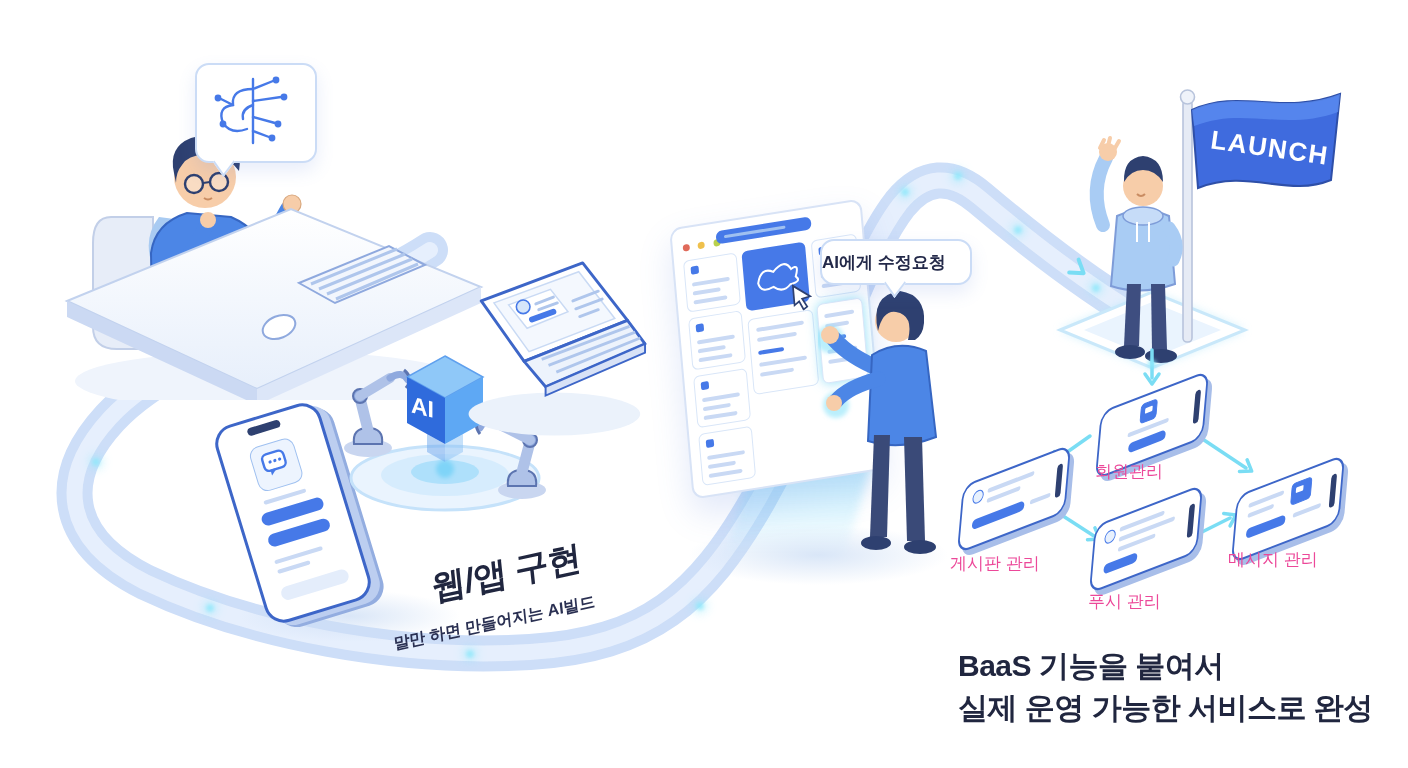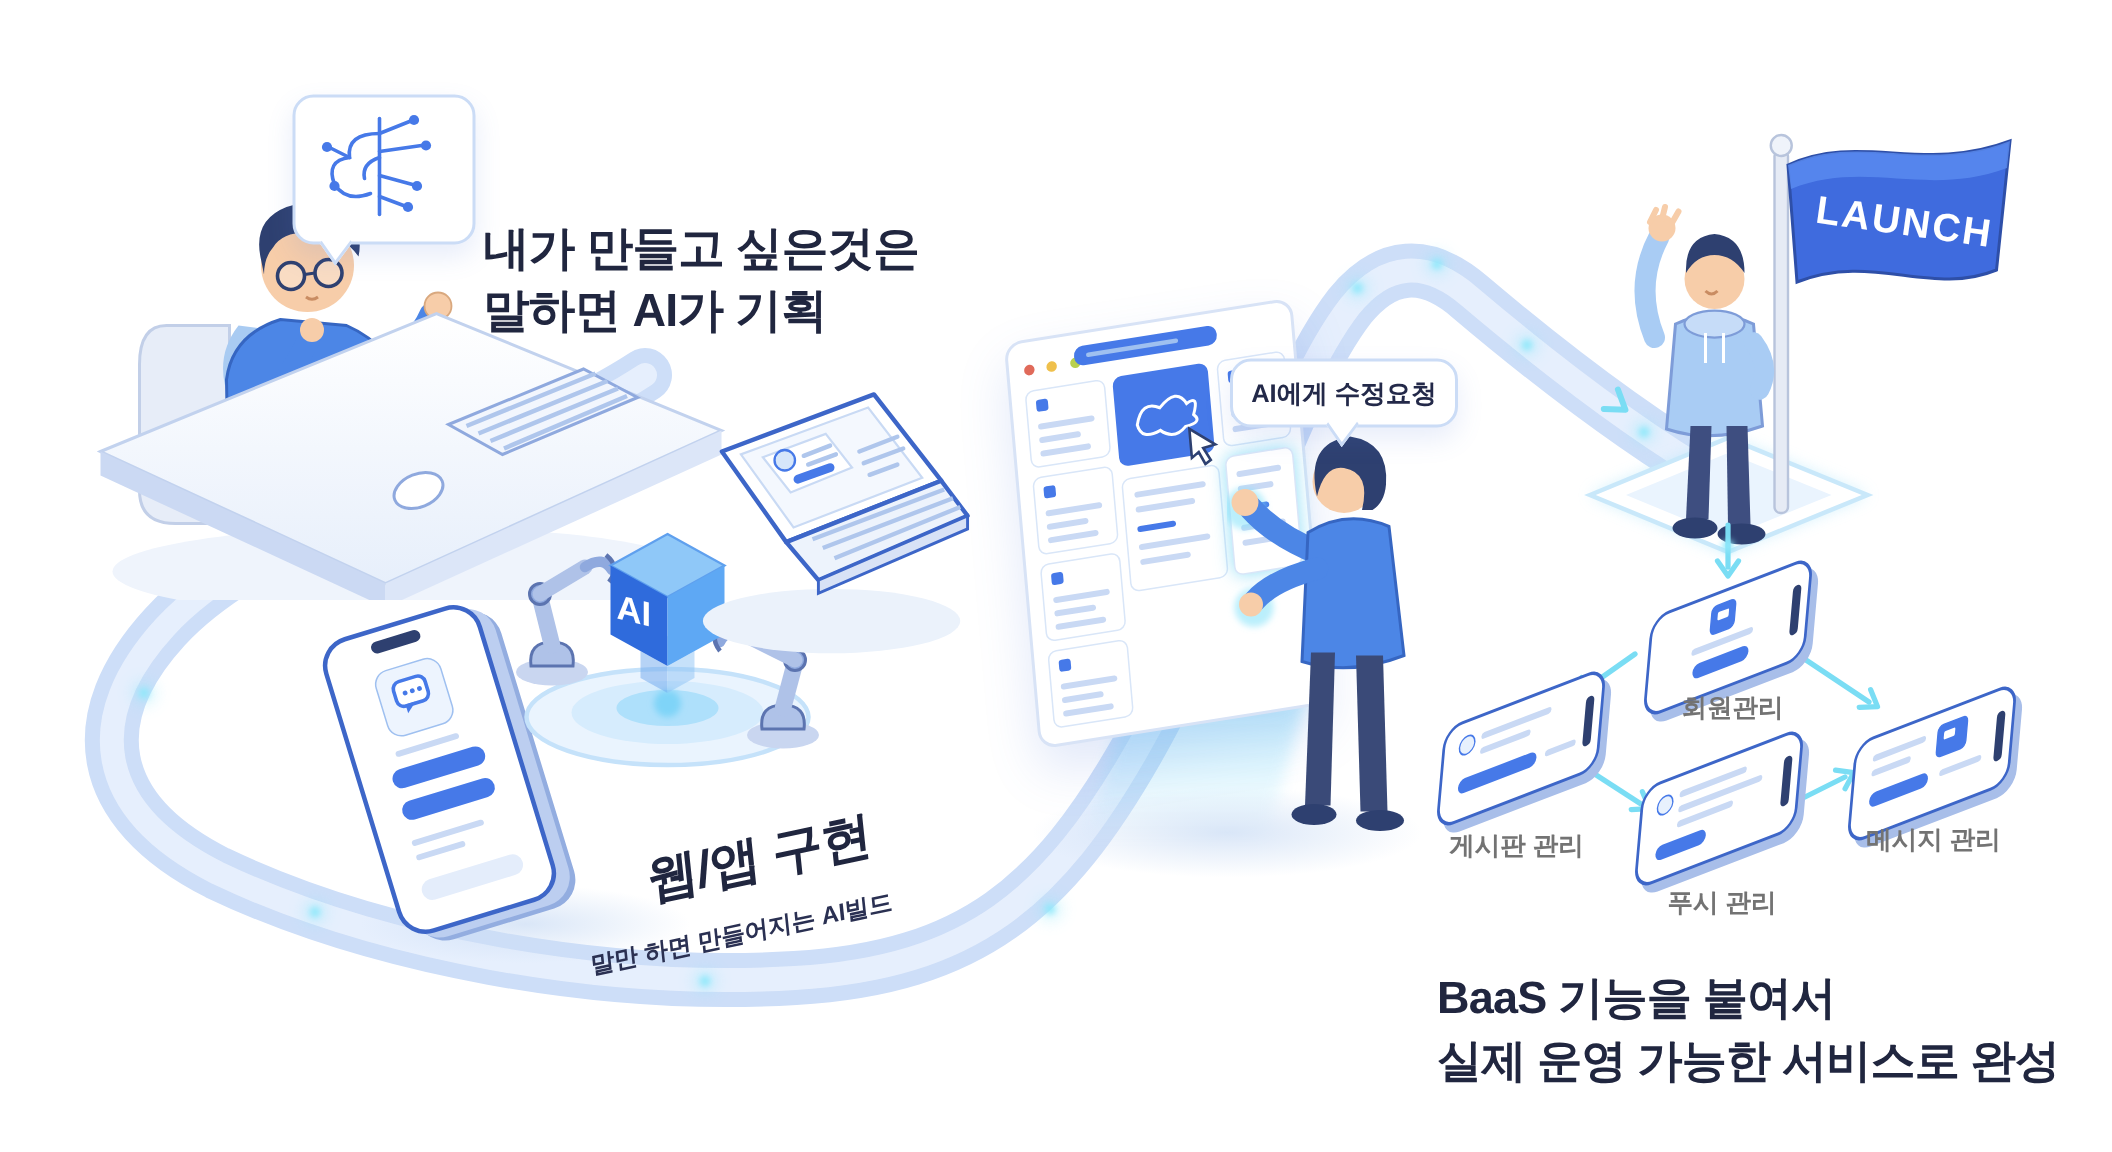--- a/index.html
+++ b/index.html
@@ -30,21 +30,21 @@
   
   .bphone{width:112px;height:58px;background:#fff;border:2.5px solid #3D66C8;border-radius:13px;
           transform:rotate(-21deg) skewX(-26deg);box-shadow:5px 6px 0 #A8BEE9;position:absolute;}
   .bnotch{position:absolute;right:5px;top:13px;width:6px;height:30px;border-radius:3px;background:#2E4070;}
   .bicon{position:absolute;left:10px;top:9px;width:16px;height:16px;border-radius:4px;
          border:1.5px solid #4679E8;background:#E8F1FD;}
   .bicon.fill{background:#4679E8;}
   .bicon.fill:after{content:"";position:absolute;left:4px;top:4px;width:8px;height:5px;background:#fff;border-radius:1px;}
   .bl{position:absolute;height:4px;border-radius:2px;background:#C9D9F4;}
   .bp{position:absolute;height:9px;border-radius:5px;background:#4679E8;}
-  .node-label{font-weight:700;font-size:17px;color:#737373;text-align:center;}
+  .node-label{font-weight:400;font-size:17px;color:#ec4899;text-align:left;}
   .iso-text{transform:rotate(-12deg) skewX(-6deg);transform-origin:left center;}
 </style>
 </head>
 <body>
 
 <div id="canvas">
 
   <svg class="abs" style="left:0;top:0" width="1408" height="768">
     <defs>
       <linearGradient id="dg" x1="0" y1="0" x2="0" y2="1">
@@ -146,24 +146,20 @@
             <circle cx="87" cy="32" r="3.4"></circle>
             <circle cx="81" cy="59" r="3.4"></circle>
           <circle cx="75" cy="73" r="3.4"></circle>
             <circle cx="21" cy="33" r="3.4"></circle>
             <circle cx="26" cy="59" r="3.4"></circle>
         </g>
       </svg>
     </div>
   </div>
 
-  <div class="abs heading" style="left:322px;top:146px;font-size:31px">
-    <div>내가 만들고 싶은것은</div>
-    <div>말하면 AI가 기획</div>
-  </div>
 
   <div class="abs soft-shadow" style="left:240px;top:590px;width:220px;height:52px"></div>
 
   <div class="abs" style="left:238px;top:410px;width:160px;height:230px">
     <div class="phone-face" style="position:relative">
       <div class="abs" style="left:32px;top:6px;width:34px;height:8px;border-radius:4px;background:#2E4070"></div>
       <div class="abs card" style="left:27px;top:26px;width:44px;height:44px;border-color:#9FC0F0;background:#EDF4FE;border-radius:10px">
         <svg width="42" height="42" viewBox="0 0 42 42">
           <rect x="10" y="9" width="22" height="17" rx="5" fill="#fff" stroke="#4679E8" stroke-width="2.4"></rect>
           <path d="M15 25 L15 31 L22 25 Z" fill="#4679E8"></path>
@@ -329,21 +325,21 @@
       <path d="M40 96 Q10 104 -2 118" stroke="#4C86E6" stroke-width="15" fill="none" stroke-linecap="round"></path>
       <circle cx="-4" cy="120" r="8" fill="#F7CDA9"></circle>
       <circle cx="58" cy="38" r="21" fill="#F7CDA9"></circle>
       <path d="M40 48 Q32 12 62 8 Q88 12 86 40 Q85 52 77 57 L70 57 Q76 32 58 29 Q45 27 40 48 Z" fill="#2E4070"></path>
       <path d="M36 152 L52 152 L49 254 L32 254 Z" fill="#3A4A78"></path>
       <path d="M66 154 L84 154 L87 258 L69 258 Z" fill="#3A4A78"></path>
       <ellipse cx="38" cy="260" rx="15" ry="7" fill="#2E4070"></ellipse>
       <ellipse cx="82" cy="264" rx="16" ry="7" fill="#2E4070"></ellipse>
     </svg>
 
-    <div class="bubble abs" style="left:152px;top:44px;width:148px;height:42px;display:flex;align-items:center;justify-content:center">
+    <div class="bubble abs" style="left:152px;top:44px;width:148px;height:42px;display:flex;align-items:center;">
       <div class="tail" style="left:64px;bottom:-9px"></div>
       <span class="bubble-text">AI에게 수정요청</span>
     </div>
   </div>
 
 
   <div class="abs" style="left:1040px;top:70px;width:340px;height:310px">
     <svg width="340" height="310" viewBox="0 0 340 310">
       <g>
         <polygon points="20,260 112,222 205,260 112,298" fill="#AEE6FA" opacity=".6" filter="url(#gb2)"></polygon>

